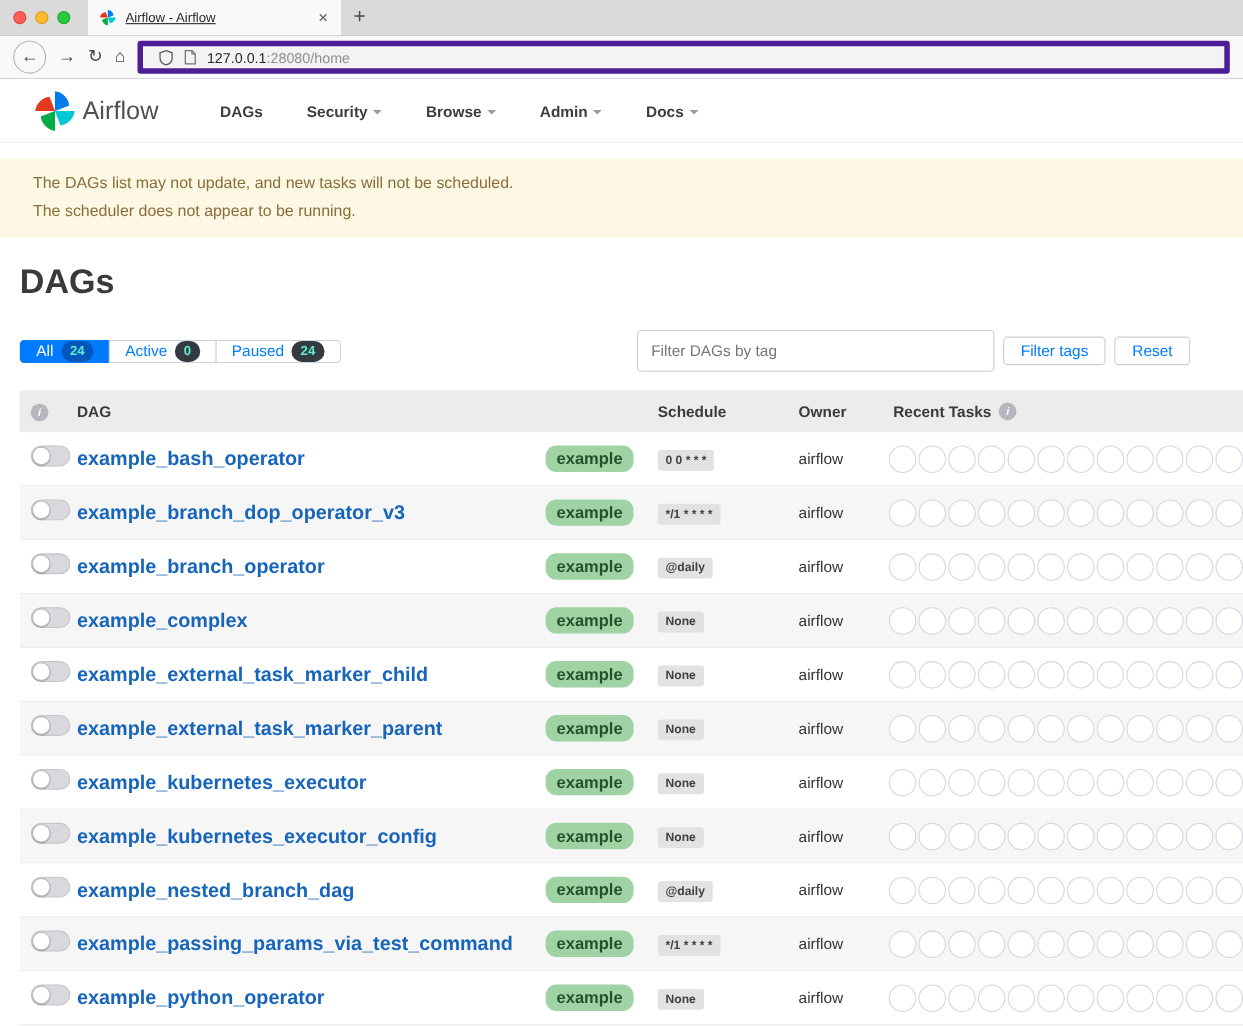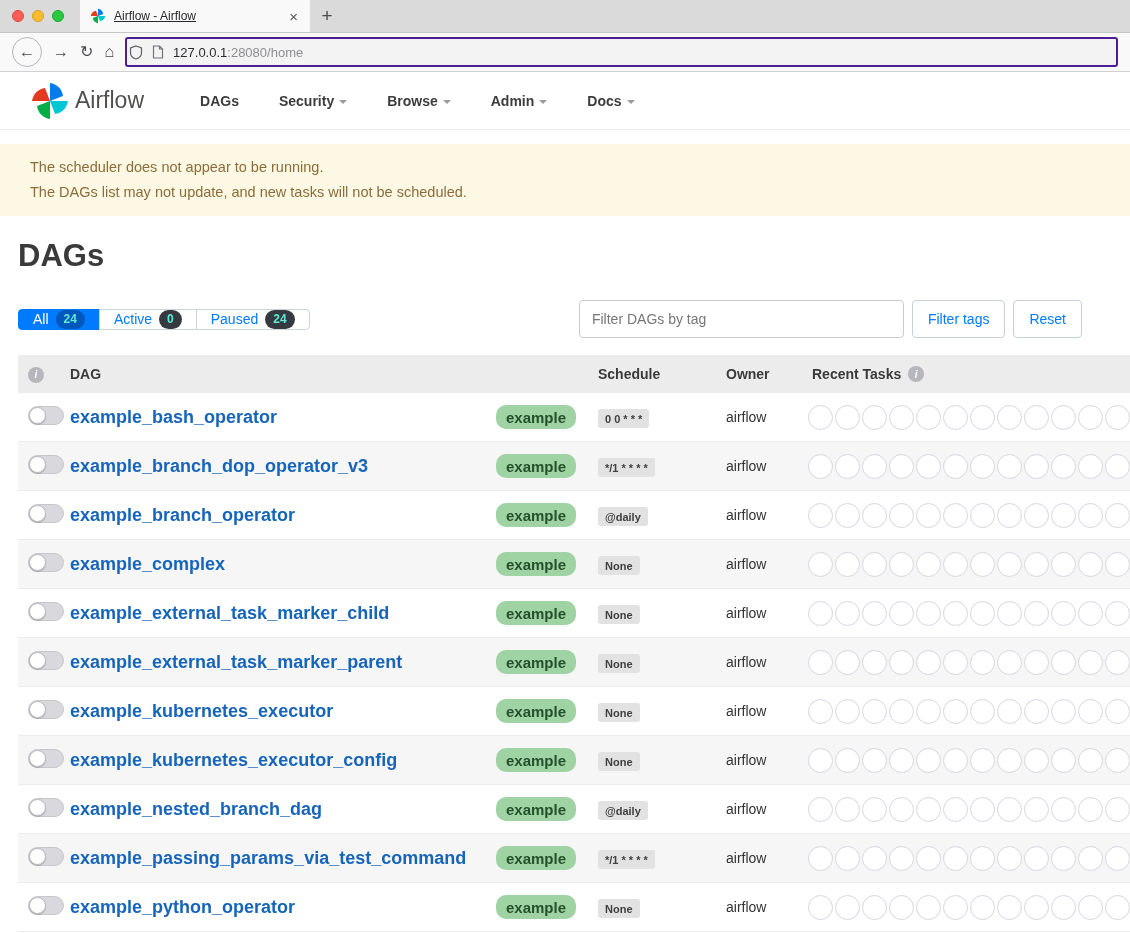--- a/index.html
+++ b/index.html
@@ -15,21 +15,21 @@
   .tl.green { background: #28c840; border: 1px solid #1aab29; }
   .tab { width: 230px; background: #f9f9fa; display: flex; align-items: center; padding: 0 10px; font-size: 12px; color: #2a2a2e; }
   .tab .favicon { display: flex; margin-right: 8px; }
   .tab-title { flex: 1; white-space: nowrap; overflow: hidden; text-decoration: underline; }
   .tab-close { color: #57575c; font-size: 15px; padding: 0 2px; cursor: pointer; }
   .new-tab { width: 34px; display: flex; align-items: center; justify-content: center; font-size: 19px; color: #4a4a4e; cursor: pointer; }
 
   .url-bar { height: 39px; background: #f9f9fa; border-bottom: 1px solid #d0d0d4; display: flex; align-items: center; padding: 0 12px; gap: 11px; }
   .nav-btn { color: #48484d; font-size: 16px; line-height: 1; cursor: pointer; }
   .back-circle { width: 30px; height: 30px; border: 1px solid #b5b5bb; border-radius: 50%; display: flex; align-items: center; justify-content: center; flex: none; }
-  .url-field { flex: 1; height: 30px; background: #f3f3f4; border: 2px solid #4c1d95; border-radius: 3px; display: flex; align-items: center; gap: 9px; padding: 0 2px; }
+  .url-field { flex: 1; height: 30px; background: #f3f3f4; border: 5px solid #4c1d95; border-radius: 3px; display: flex; align-items: center; gap: 9px; padding: 0 14px; }
   .url-text { font-size: 13px; }
   .url-host { color: #2a2a2e; }
   .url-rest { color: #8d8d93; }
 
   
   .app-header { height: 58px; background: #fff; border-bottom: 1px solid #ececec; display: flex; align-items: center; padding: 0 30px; }
   .brand { display: flex; align-items: center; gap: 5px; }
   .brand-name { font-size: 23px; color: #51504f; }
   .app-nav { display: flex; align-items: center; gap: 40px; margin-left: 56px; }
   .nav-item { display: flex; align-items: center; font-size: 14px; font-weight: 700; color: #3c3c3c; text-decoration: none; cursor: pointer; }
@@ -45,21 +45,21 @@
   .filter-bar { margin-top: 26px; display: flex; align-items: center; padding-right: 48px; }
   .btn-group { display: flex; }
   .fbtn { height: 21px; padding: 0 14px; font-family: inherit; font-size: 14px; background: #fff; border: 1px solid #ccd3d9; color: var(--accent, #007bff); display: flex; align-items: center; gap: 7px; cursor: pointer; margin-left: -1px; }
   .fbtn:first-child { border-radius: 4px 0 0 4px; margin-left: 0; }
   .fbtn:last-child { border-radius: 0 4px 4px 0; }
   .fbtn.active { background: var(--accent, #007bff); border-color: var(--accent, #007bff); color: #fff; }
   .count-badge { font-size: 12px; font-weight: 700; padding: 2.5px 8px; border-radius: 10px; background: var(--badge-dark, #343a40); color: #5eead4; }
   .fbtn.active .count-badge { background: var(--accent-dark, #0257bc); }
   .search-input { margin-left: auto; width: 325px; height: 38px; border: 1px solid #ccc; border-radius: 4px; padding: 0 12px; font-family: inherit; font-size: 14px; color: #333; background: #fff; }
   .search-input::placeholder { color: #767676; }
-  .btn-outline { margin-left: 8px; height: 38px; padding: 0 15px; background: #fff; border: 1px solid #c7d0d9; border-radius: 4px; color: var(--accent, #007bff); font-family: inherit; font-size: 14px; cursor: pointer; }
+  .btn-outline { margin-left: 8px; height: 26px; padding: 0 15px; background: #fff; border: 1px solid #c7d0d9; border-radius: 4px; color: var(--accent, #007bff); font-family: inherit; font-size: 14px; cursor: pointer; }
 
   
   .dag-table { margin-top: 17px; }
   .grid-row { display: grid; grid-template-columns: 52px 520px 128px 86px 1fr; align-items: center; }
   .table-header { background: #ececec; height: 38px; font-weight: 700; font-size: 14px; color: #3a3a3a; }
   .th { padding-left: 8px; }
   .th-tasks { display: flex; align-items: center; gap: 7px; }
   .info-icon { width: 16px; height: 16px; border-radius: 50%; background: #b6b6bd; color: #fff; font-size: 10px; font-weight: 700; font-style: italic; display: inline-flex; align-items: center; justify-content: center; flex: none; }
   .cell-toggle { padding-left: 10px; }
 
@@ -154,22 +154,22 @@
         <span class="caret"></span>
       </a>
       <a class="nav-item">
         <span>Docs</span>
         <span class="caret"></span>
       </a>
     </div>
 </div>
 
 <div class="alert">
+  <div>The DAGs list may not update, and new tasks will not be scheduled.</div>
   <div>The scheduler does not appear to be running.</div>
-  <div>The DAGs list may not update, and new tasks will not be scheduled.</div>
 </div>
 
 <div class="main">
   <div class="page-title">DAGs</div>
 
   <div class="filter-bar">
     <div class="btn-group">
         <button class="fbtn active">
           <span>All</span>
           <span class="count-badge">24</span>

